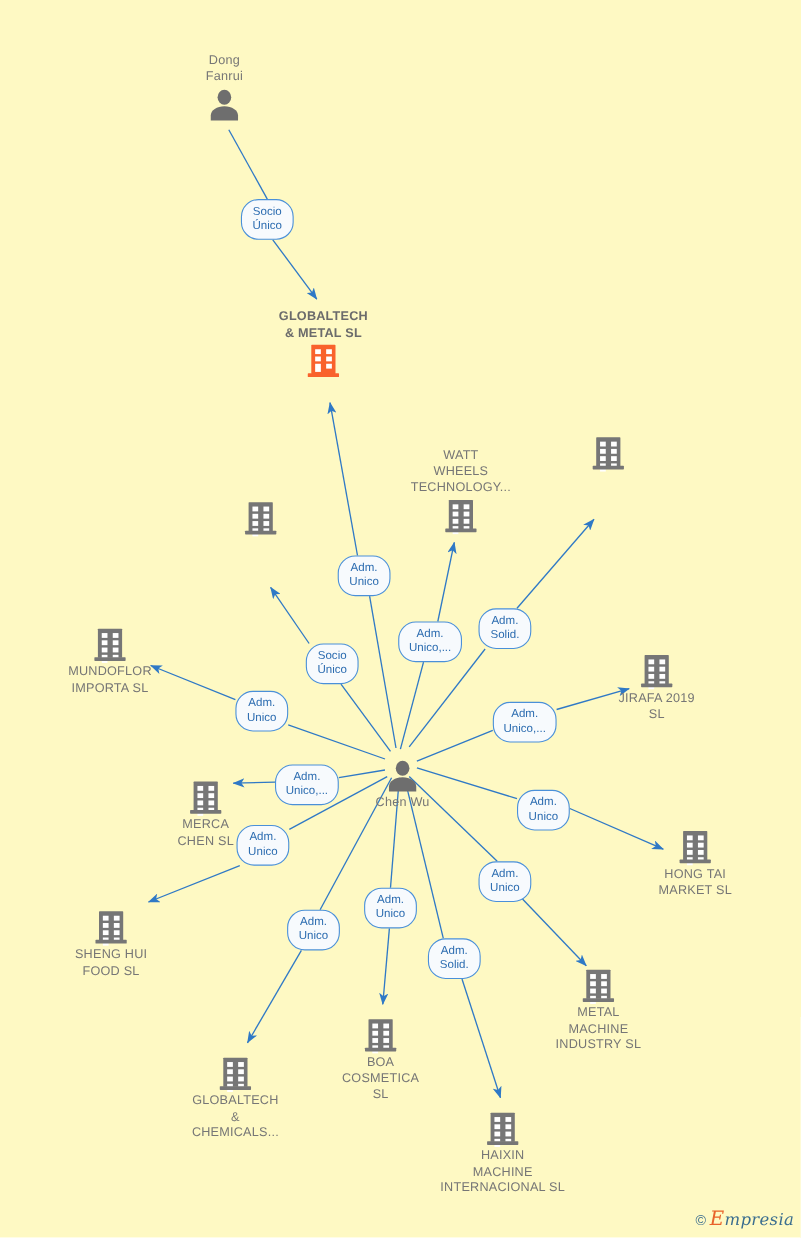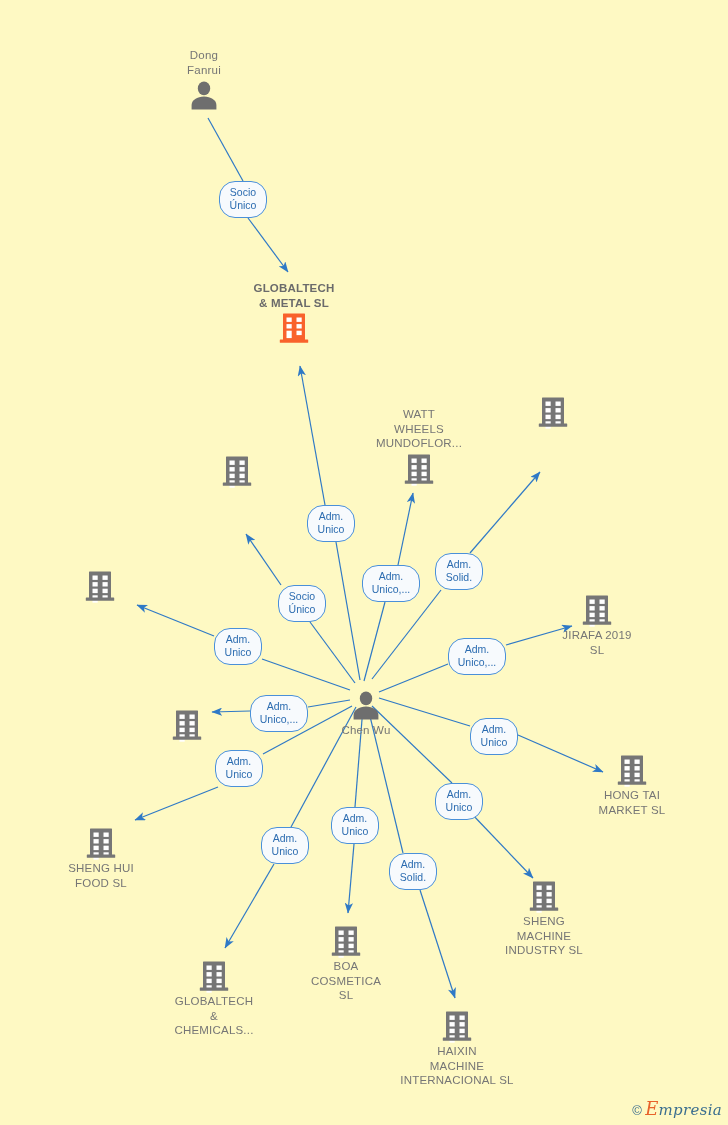--- a/index.html
+++ b/index.html
@@ -172,21 +172,21 @@
             <rect x="9.5" y="19.70" width="5.2" height="4.4" fill="#fff"></rect>
             <rect x="19.5" y="19.70" width="5.2" height="4.4" fill="#fff"></rect>
             <rect x="19.5" y="26.30" width="5.2" height="4.4" fill="#fff"></rect>
             <rect x="9.5" y="26.30" width="5.2" height="7.40" fill="#fff"></rect>
     <rect x="2.8" y="28.4" width="28.4" height="3.4" rx="0.6" fill="#767676"></rect>
   </svg></span>
       </div>
       <div class="node" style="left: 419px; top: 407px;">
         <span class="lbl">WATT
 WHEELS
-MUNDOFLOR...</span>
+TECHNOLOGY...</span>
         <span class="glyph"><svg viewBox="0 0 34 34" width="34" height="34" xmlns="http://www.w3.org/2000/svg">
     <rect x="6" y="2.5" width="22" height="26.5" rx="0.6" fill="#767676"></rect>
     <rect x="9.5" y="6.50" width="5.2" height="4.4" fill="#fff"></rect>
             <rect x="19.5" y="6.50" width="5.2" height="4.4" fill="#fff"></rect>
             <rect x="9.5" y="13.10" width="5.2" height="4.4" fill="#fff"></rect>
             <rect x="19.5" y="13.10" width="5.2" height="4.4" fill="#fff"></rect>
             <rect x="9.5" y="19.70" width="5.2" height="4.4" fill="#fff"></rect>
             <rect x="19.5" y="19.70" width="5.2" height="4.4" fill="#fff"></rect>
             <rect x="19.5" y="26.30" width="5.2" height="4.4" fill="#fff"></rect>
             <rect x="9.5" y="26.30" width="5.2" height="7.40" fill="#fff"></rect>
@@ -213,20 +213,22 @@
     <rect x="9.5" y="6.50" width="5.2" height="4.4" fill="#fff"></rect>
             <rect x="19.5" y="6.50" width="5.2" height="4.4" fill="#fff"></rect>
             <rect x="9.5" y="13.10" width="5.2" height="4.4" fill="#fff"></rect>
             <rect x="19.5" y="13.10" width="5.2" height="4.4" fill="#fff"></rect>
             <rect x="9.5" y="19.70" width="5.2" height="4.4" fill="#fff"></rect>
             <rect x="19.5" y="19.70" width="5.2" height="4.4" fill="#fff"></rect>
             <rect x="19.5" y="26.30" width="5.2" height="4.4" fill="#fff"></rect>
             <rect x="9.5" y="26.30" width="5.2" height="7.40" fill="#fff"></rect>
     <rect x="2.8" y="28.4" width="28.4" height="3.4" rx="0.6" fill="#767676"></rect>
   </svg></span>
+        <span class="lbl">MUNDOFLOR
+IMPORTA  SL</span>
       </div>
       <div class="node below" style="left: 597px; top: 592px;">
         <span class="glyph"><svg viewBox="0 0 34 34" width="34" height="34" xmlns="http://www.w3.org/2000/svg">
     <rect x="6" y="2.5" width="22" height="26.5" rx="0.6" fill="#767676"></rect>
     <rect x="9.5" y="6.50" width="5.2" height="4.4" fill="#fff"></rect>
             <rect x="19.5" y="6.50" width="5.2" height="4.4" fill="#fff"></rect>
             <rect x="9.5" y="13.10" width="5.2" height="4.4" fill="#fff"></rect>
             <rect x="19.5" y="13.10" width="5.2" height="4.4" fill="#fff"></rect>
             <rect x="9.5" y="19.70" width="5.2" height="4.4" fill="#fff"></rect>
             <rect x="19.5" y="19.70" width="5.2" height="4.4" fill="#fff"></rect>
@@ -243,20 +245,22 @@
     <rect x="9.5" y="6.50" width="5.2" height="4.4" fill="#fff"></rect>
             <rect x="19.5" y="6.50" width="5.2" height="4.4" fill="#fff"></rect>
             <rect x="9.5" y="13.10" width="5.2" height="4.4" fill="#fff"></rect>
             <rect x="19.5" y="13.10" width="5.2" height="4.4" fill="#fff"></rect>
             <rect x="9.5" y="19.70" width="5.2" height="4.4" fill="#fff"></rect>
             <rect x="19.5" y="19.70" width="5.2" height="4.4" fill="#fff"></rect>
             <rect x="19.5" y="26.30" width="5.2" height="4.4" fill="#fff"></rect>
             <rect x="9.5" y="26.30" width="5.2" height="7.40" fill="#fff"></rect>
     <rect x="2.8" y="28.4" width="28.4" height="3.4" rx="0.6" fill="#767676"></rect>
   </svg></span>
+        <span class="lbl">MERCA
+CHEN  SL</span>
       </div>
       <div class="node below" style="left: 632px; top: 752px;">
         <span class="glyph"><svg viewBox="0 0 34 34" width="34" height="34" xmlns="http://www.w3.org/2000/svg">
     <rect x="6" y="2.5" width="22" height="26.5" rx="0.6" fill="#767676"></rect>
     <rect x="9.5" y="6.50" width="5.2" height="4.4" fill="#fff"></rect>
             <rect x="19.5" y="6.50" width="5.2" height="4.4" fill="#fff"></rect>
             <rect x="9.5" y="13.10" width="5.2" height="4.4" fill="#fff"></rect>
             <rect x="19.5" y="13.10" width="5.2" height="4.4" fill="#fff"></rect>
             <rect x="9.5" y="19.70" width="5.2" height="4.4" fill="#fff"></rect>
             <rect x="19.5" y="19.70" width="5.2" height="4.4" fill="#fff"></rect>
@@ -289,21 +293,21 @@
     <rect x="9.5" y="6.50" width="5.2" height="4.4" fill="#fff"></rect>
             <rect x="19.5" y="6.50" width="5.2" height="4.4" fill="#fff"></rect>
             <rect x="9.5" y="13.10" width="5.2" height="4.4" fill="#fff"></rect>
             <rect x="19.5" y="13.10" width="5.2" height="4.4" fill="#fff"></rect>
             <rect x="9.5" y="19.70" width="5.2" height="4.4" fill="#fff"></rect>
             <rect x="19.5" y="19.70" width="5.2" height="4.4" fill="#fff"></rect>
             <rect x="19.5" y="26.30" width="5.2" height="4.4" fill="#fff"></rect>
             <rect x="9.5" y="26.30" width="5.2" height="7.40" fill="#fff"></rect>
     <rect x="2.8" y="28.4" width="28.4" height="3.4" rx="0.6" fill="#767676"></rect>
   </svg></span>
-        <span class="lbl">SHENG
+        <span class="lbl">METAL
 MACHINE
 INDUSTRY  SL</span>
       </div>
       <div class="node below" style="left: 346px; top: 923px;">
         <span class="glyph"><svg viewBox="0 0 34 34" width="34" height="34" xmlns="http://www.w3.org/2000/svg">
     <rect x="6" y="2.5" width="22" height="26.5" rx="0.6" fill="#767676"></rect>
     <rect x="9.5" y="6.50" width="5.2" height="4.4" fill="#fff"></rect>
             <rect x="19.5" y="6.50" width="5.2" height="4.4" fill="#fff"></rect>
             <rect x="9.5" y="13.10" width="5.2" height="4.4" fill="#fff"></rect>
             <rect x="19.5" y="13.10" width="5.2" height="4.4" fill="#fff"></rect>

